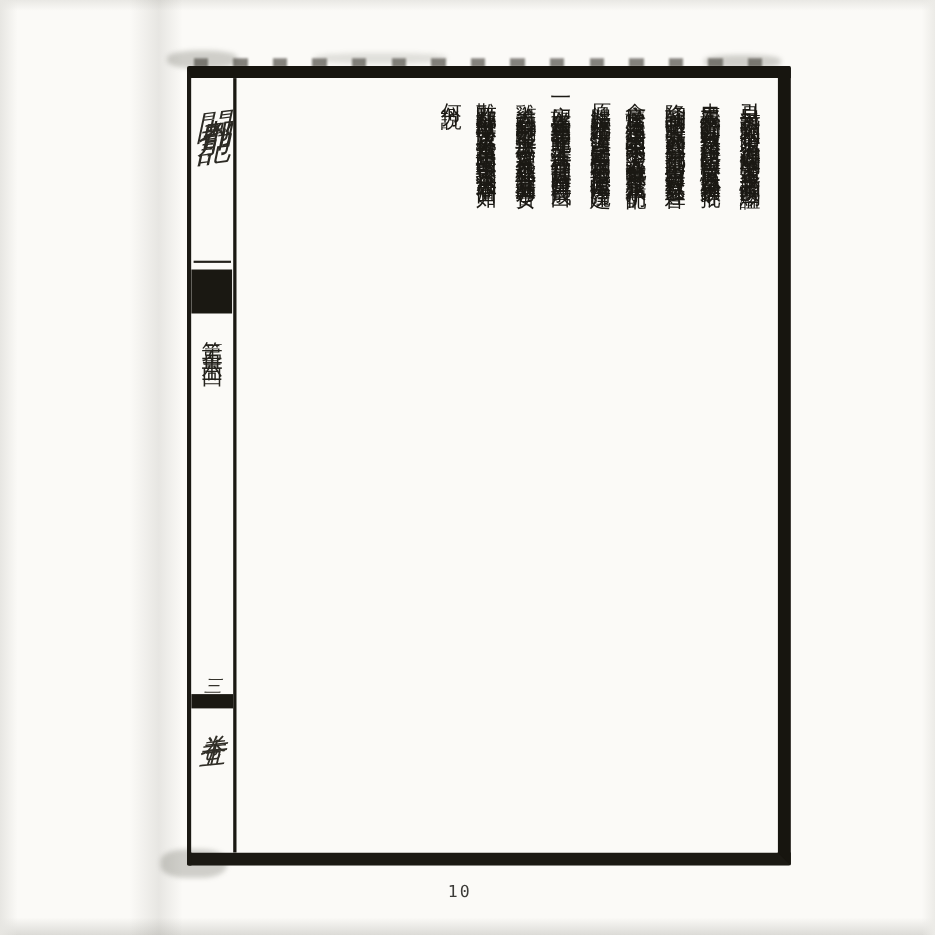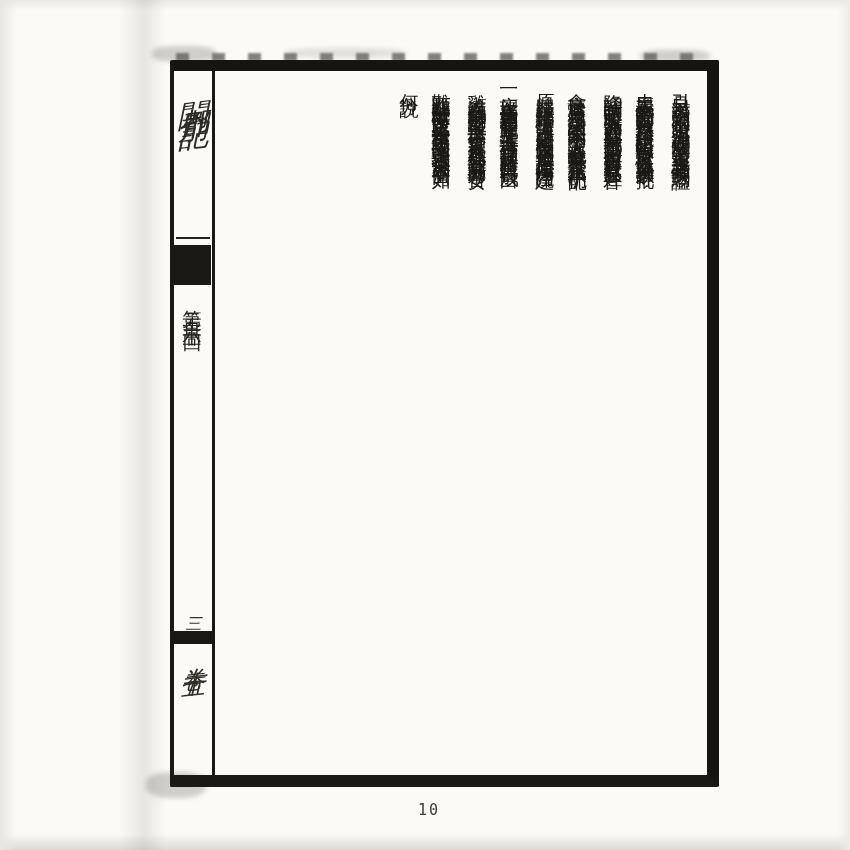--- a/index.html
+++ b/index.html
@@ -58,21 +58,21 @@
 
   
   .columns{position:absolute;left:388px;top:78px;width:310px;height:700px;
     writing-mode:vertical-rl;text-orientation:upright;
     font-size:19px;line-height:34px;letter-spacing:2.5px;
     color:#1b1914;overflow:hidden;}
   .col{white-space:nowrap;height:100%;}
   .col:nth-child(odd){transform:translateY(1px) rotate(.2deg);}
   .col:nth-child(even){transform:rotate(-.2deg);}
 
-  .page-number{position:absolute;left:396px;top:801px;width:44px;text-align:right;
+  .page-number{position:absolute;left:396px;top:801px;width:44px;text-align:center;
     font-family:"DejaVu Sans Mono",monospace;font-size:15px;letter-spacing:2px;color:#3c3b38;}
 </style>
 </head>
 <body>
 
 <div class="page-canvas">
 
   <div class="left-curve-shadow"></div>
 
   <div class="ragged-top"></div>

